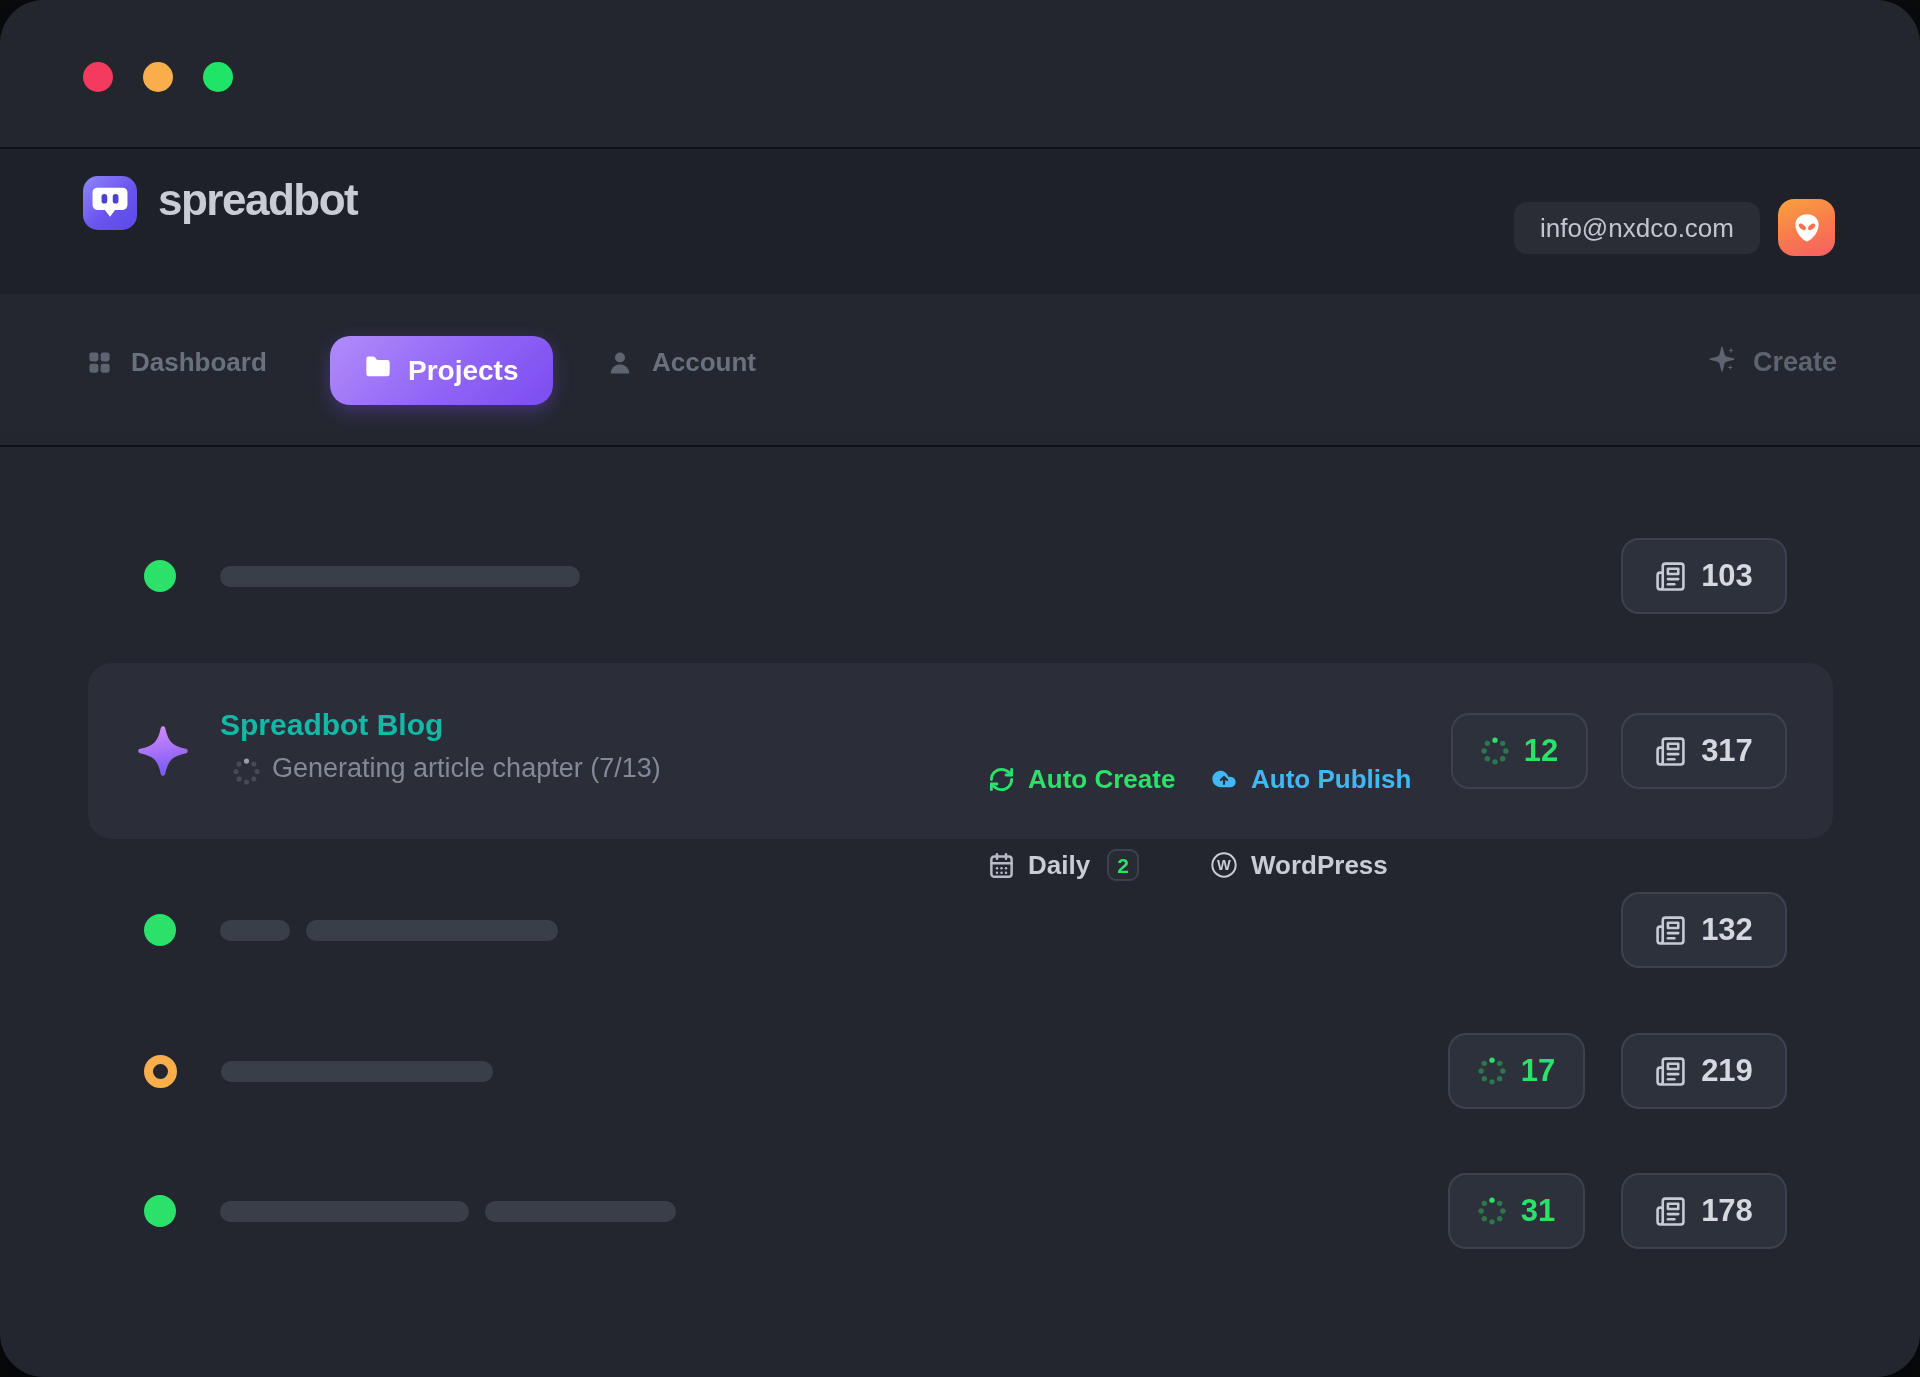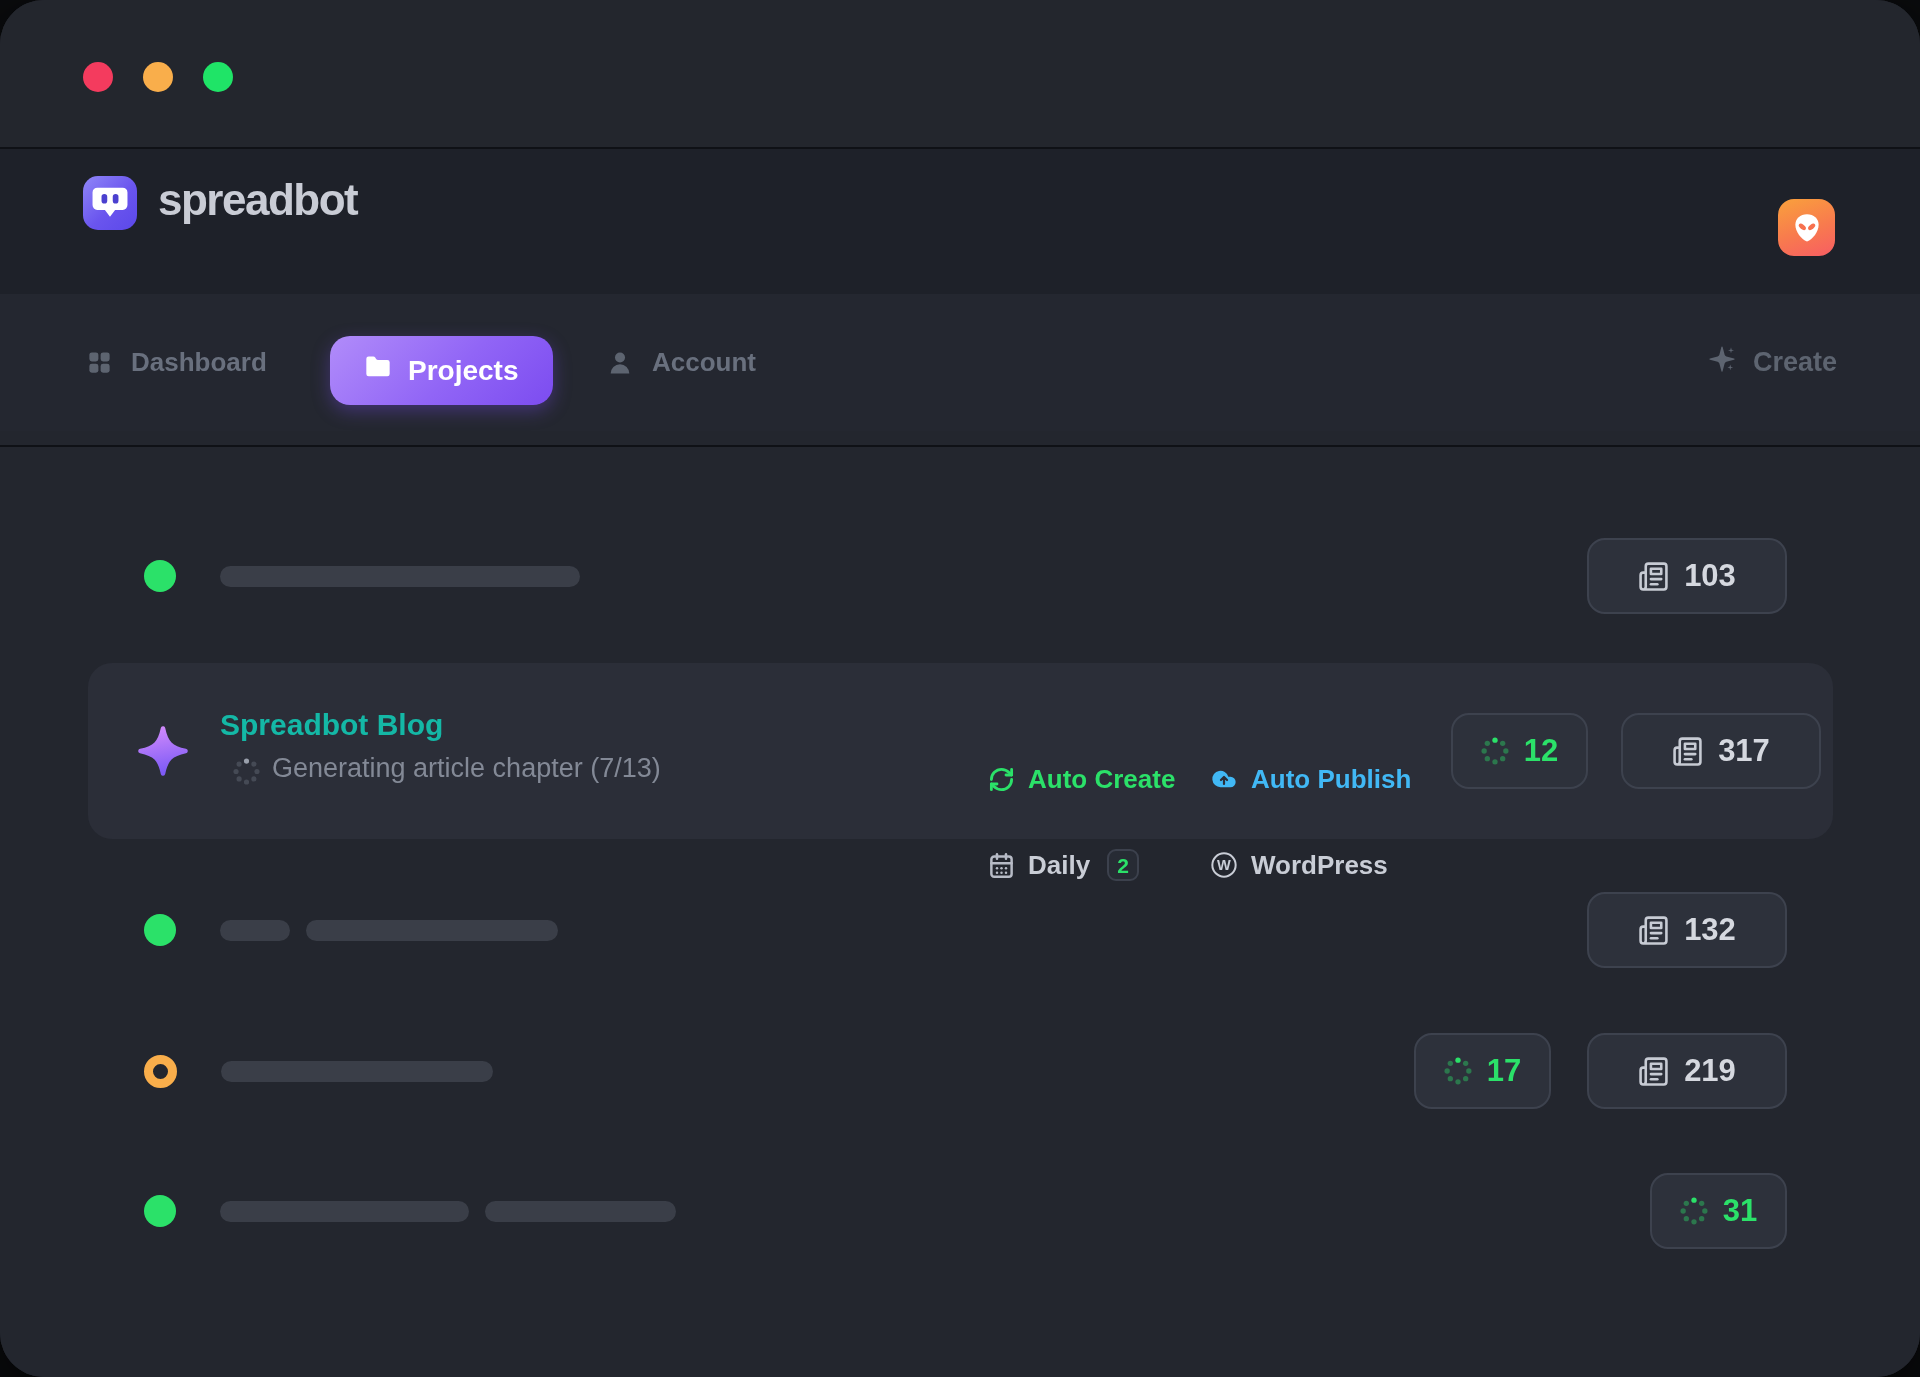--- a/index.html
+++ b/index.html
@@ -44,21 +44,21 @@
   .main{position:absolute;left:0;top:447px;width:100%;height:930px;background:#23262e;}
 
   .bar-row{position:absolute;left:144px;right:133px;height:76px;display:flex;align-items:center;}
   .status-dot{width:32px;height:32px;border-radius:50%;flex:0 0 auto;}
   .status-ring{width:33px;height:33px;border-radius:50%;border:9px solid transparent;flex:0 0 auto;}
   .ph-bars{display:flex;gap:16px;margin-left:44px;align-items:center;}
   .ph-bar{height:21px;border-radius:11px;background:#3a3e48;}
   .badges{margin-left:auto;display:flex;gap:36px;align-items:center;}
   .count-badge{height:76px;border-radius:18px;background:#2d313b;border:2px solid #3d424e;
         display:flex;align-items:center;justify-content:center;gap:15px;cursor:pointer;}
-  .count-badge.news{width:200px;}
+  .count-badge.news{width:166px;}
   .count-badge.spin{width:137px;}
   .count-num{font-size:31px;font-weight:bold;color:#d5d8df;}
   .count-num.green{color:#2be169;}
 
   .card{position:absolute;left:88px;right:87px;top:216px;height:176px;border-radius:24px;background:#2b2e38;cursor:pointer;}
   .card .star{position:absolute;left:50px;top:63px;}
   .card .title{position:absolute;left:132px;top:44px;font-size:30px;font-weight:bold;color:#14b8a6;line-height:36px;}
   .card .subtitle{position:absolute;left:145px;top:88px;display:flex;align-items:flex-end;gap:12px;
         font-size:27px;color:#838996;line-height:34px;}
   .feat-col{position:absolute;top:52px;display:flex;flex-direction:column;gap:5px;}
@@ -83,20 +83,23 @@
 
     <div class="header">
       <div class="logo">
         <svg width="36" height="34" viewBox="0 0 34 32">
           <path d="M5 1.5h24a4.5 4.5 0 0 1 4.5 4.5v12a4.5 4.5 0 0 1-4.5 4.5h-7.2L17 29l-4.8-6.5H5A4.5 4.5 0 0 1 .5 18V6A4.5 4.5 0 0 1 5 1.5Z" fill="#ffffff"></path>
           <rect x="9" y="7.5" width="5.4" height="9" rx="2.7" fill="#4b40cf"></rect>
           <rect x="19.6" y="7.5" width="5.4" height="9" rx="2.7" fill="#4b40cf"></rect>
         </svg>
       </div>
       <div class="brand">spreadbot</div>
+      <div class="email-pill">
+        <span>info@nxdco.com</span>
+      </div>
       <div class="avatar">
         <svg width="34" height="34" viewBox="0 0 24 24">
           <path fill="#ffffff" d="M12 2.3c4.8 0 8.2 3.1 8.2 7.4 0 5.1-4.1 10.1-8.2 11.9C7.9 19.8 3.8 14.8 3.8 9.7 3.8 5.4 7.2 2.3 12 2.3Z"></path>
           <ellipse cx="8.7" cy="11.2" rx="2.9" ry="1.6" transform="rotate(38 8.7 11.2)" fill="#f7714f"></ellipse>
           <ellipse cx="15.3" cy="11.2" rx="2.9" ry="1.6" transform="rotate(-38 15.3 11.2)" fill="#f7714f"></ellipse>
         </svg>
       </div>
     </div>
     <div class="divider" style="top:306px"></div>
 
@@ -315,17 +318,26 @@
                 <circle cx="18.58" cy="5.42" r="2.3" fill="#2be169" opacity="0.4"></circle>
                 <circle cx="21.30" cy="12.00" r="2.3" fill="#2be169" opacity="0.4"></circle>
                 <circle cx="18.58" cy="18.58" r="2.3" fill="#2be169" opacity="0.4"></circle>
                 <circle cx="12.00" cy="21.30" r="2.3" fill="#2be169" opacity="0.4"></circle>
                 <circle cx="5.42" cy="18.58" r="2.3" fill="#2be169" opacity="0.4"></circle>
                 <circle cx="2.70" cy="12.00" r="2.3" fill="#2be169" opacity="0.4"></circle>
                 <circle cx="5.42" cy="5.42" r="2.3" fill="#2be169" opacity="0.4"></circle>
               </svg>
               <span class="count-num green">31</span>
             </div>
+            <div class="count-badge news">
+              <svg width="31" height="31" viewBox="0 0 24 24" fill="none" stroke="#c7cbd4" stroke-width="2" stroke-linecap="round" stroke-linejoin="round">
+                <path d="M4 22h16a2 2 0 0 0 2-2V4a2 2 0 0 0-2-2H8a2 2 0 0 0-2 2v16a2 2 0 0 1-2 2Zm0 0a2 2 0 0 1-2-2v-9c0-1.1.9-2 2-2h2"></path>
+                <path d="M18 14h-8"></path>
+                <path d="M15 18h-5"></path>
+                <path d="M10 6h8v4h-8V6Z"></path>
+              </svg>
+              <span class="count-num ">178</span>
+            </div>
           </div>
     </div>
       </div>
   </div>
 </div>
 
 </body></html>

